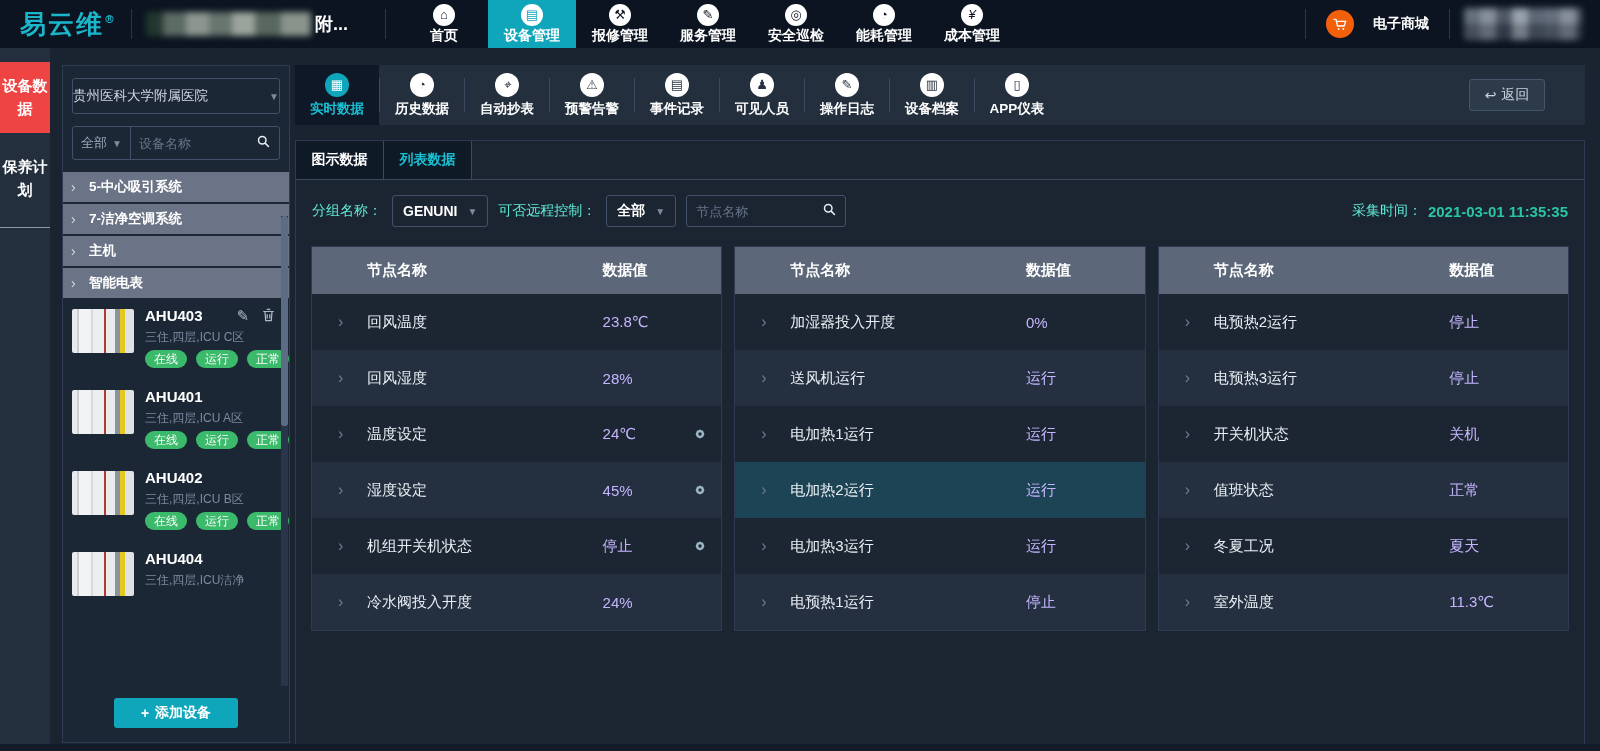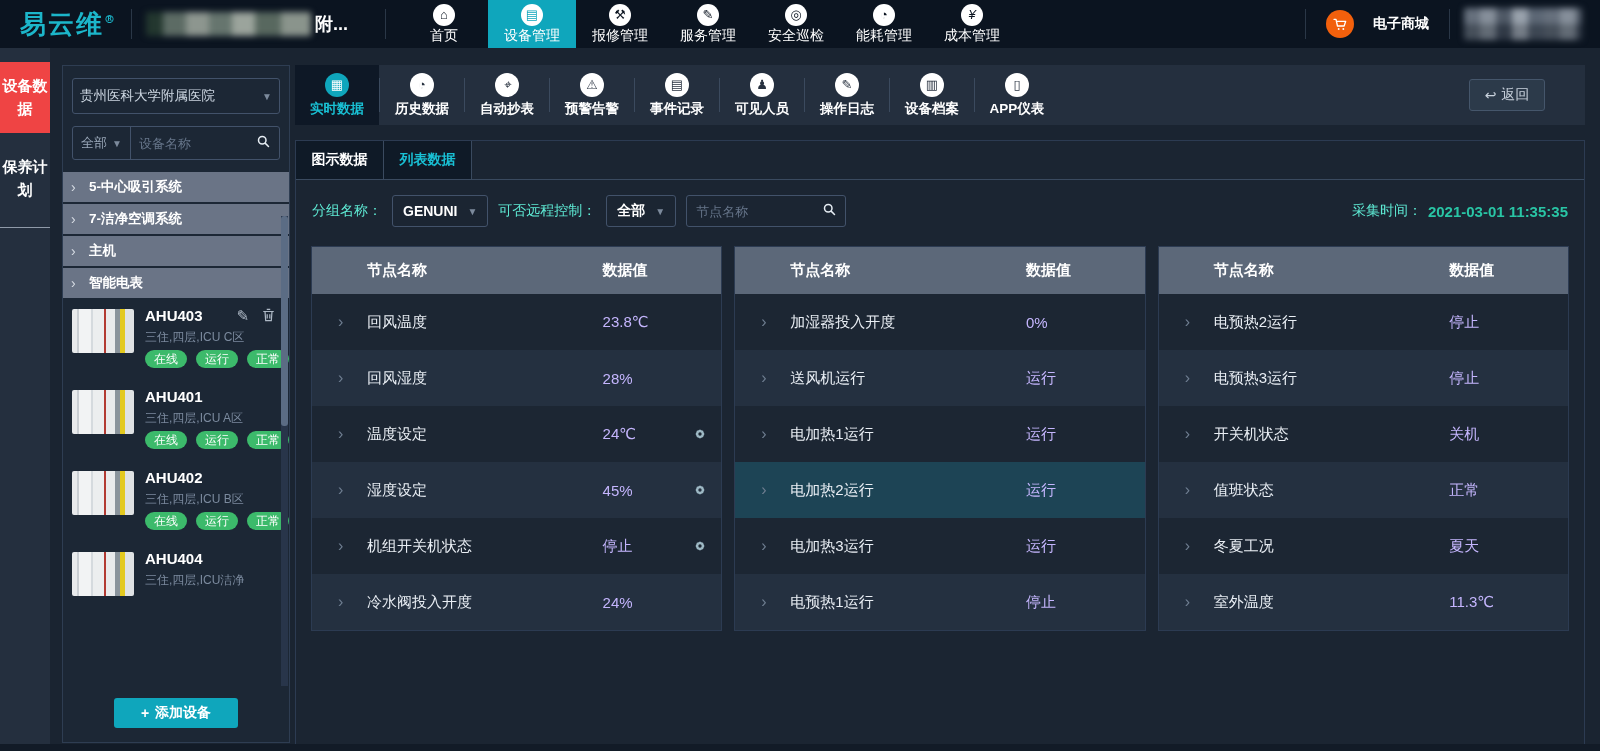--- a/index.html
+++ b/index.html
@@ -18,21 +18,21 @@
   .blur-title { width:165px; height:24px;
     background:linear-gradient(90deg,#23372f 0 10%,#5c6b64 10% 24%,#8d968f 24% 38%,#66756e 38% 52%,#9ba49c 52% 66%,#58685f 66% 82%,#8a948c 82%); }
   .title-suffix { color:#fff; font-size:18px; font-weight:700; }
   .nav-items { display:flex; height:48px; }
   .nav-item { width:88px; height:48px; display:flex; flex-direction:column; align-items:center;
     justify-content:center; gap:1px; cursor:pointer; }
   .nav-item.active { background:#0fa6bc; }
   .nav-ico { width:22px; height:22px; border-radius:50%; background:#ffffff; color:#0b1420;
     display:flex; align-items:center; justify-content:center; font-size:13px; line-height:1; }
   .nav-item.active .nav-ico { background:#ffffff; color:#0fa6bc; }
-  .nav-label { color:#ffffff; font-size:14px; font-weight:400; }
+  .nav-label { color:#ffffff; font-size:14px; font-weight:700; }
   .top-right { margin-left:auto; display:flex; align-items:center; height:48px; }
   .mall { display:flex; align-items:center; gap:19px; cursor:pointer; padding:0 6px; }
   .cart-badge { width:28px; height:28px; border-radius:50%; background:#f2600c;
     display:flex; align-items:center; justify-content:center; }
   .mall-label { color:#fff; font-size:14px; font-weight:700; }
   .blur-user { width:118px; height:32px; margin-right:18px;
     background:
       repeating-linear-gradient(180deg,rgba(255,255,255,.10) 0 16px, rgba(0,0,0,.18) 16px 32px),
       repeating-linear-gradient(90deg,#55606e 0 16px,#78828f 16px 32px,#3b4655 32px 48px,#8d97a3 48px 64px,#4a5665 64px 80px); }
 
@@ -40,21 +40,21 @@
   .rail { position:absolute; left:0; top:48px; width:50px; height:703px; background:#242f3e; }
   .rail-item { width:50px; padding:12px 0; color:#fff; font-size:15px; font-weight:700;
     text-align:center; line-height:1.55; cursor:pointer; margin-top:10px; }
   .rail-item.active { background:#ef4444; margin-top:14px; }
   .rail-sep { height:1px; background:#8f9aa8; margin-top:14px; }
 
   
   .dpanel { position:absolute; left:62px; top:65px; width:228px; height:678px;
     background:#1c2735; border:1px solid #2e3d52; }
   .hospital { margin:12px 9px 0 9px; height:36px; border:1px solid #42526a; border-radius:3px;
-    display:flex; align-items:center; padding:0 7px; color:#cdd7e2; font-size:13.5px;
+    display:flex; align-items:center; padding:0 0; color:#cdd7e2; font-size:13.5px;
     cursor:pointer; justify-content:space-between; }
   .caret { color:#7c8a9c; font-size:10px; }
   .ptabs { display:flex; margin-top:12px; height:40px; }
   .ptab { flex:1; display:flex; align-items:center; justify-content:center; color:#fff;
     font-size:14px; font-weight:700; background:#5b6779; cursor:pointer; }
   .ptab.active { background:#0fa6bc; }
   .searchrow { margin:12px 9px 0 9px; height:34px; border:1px solid #42526a; border-radius:3px;
     display:flex; align-items:center; }
   .scope { display:flex; align-items:center; gap:5px; padding:0 8px; height:100%;
     border-right:1px solid #42526a; color:#9aa8b9; font-size:13px; cursor:pointer; }

